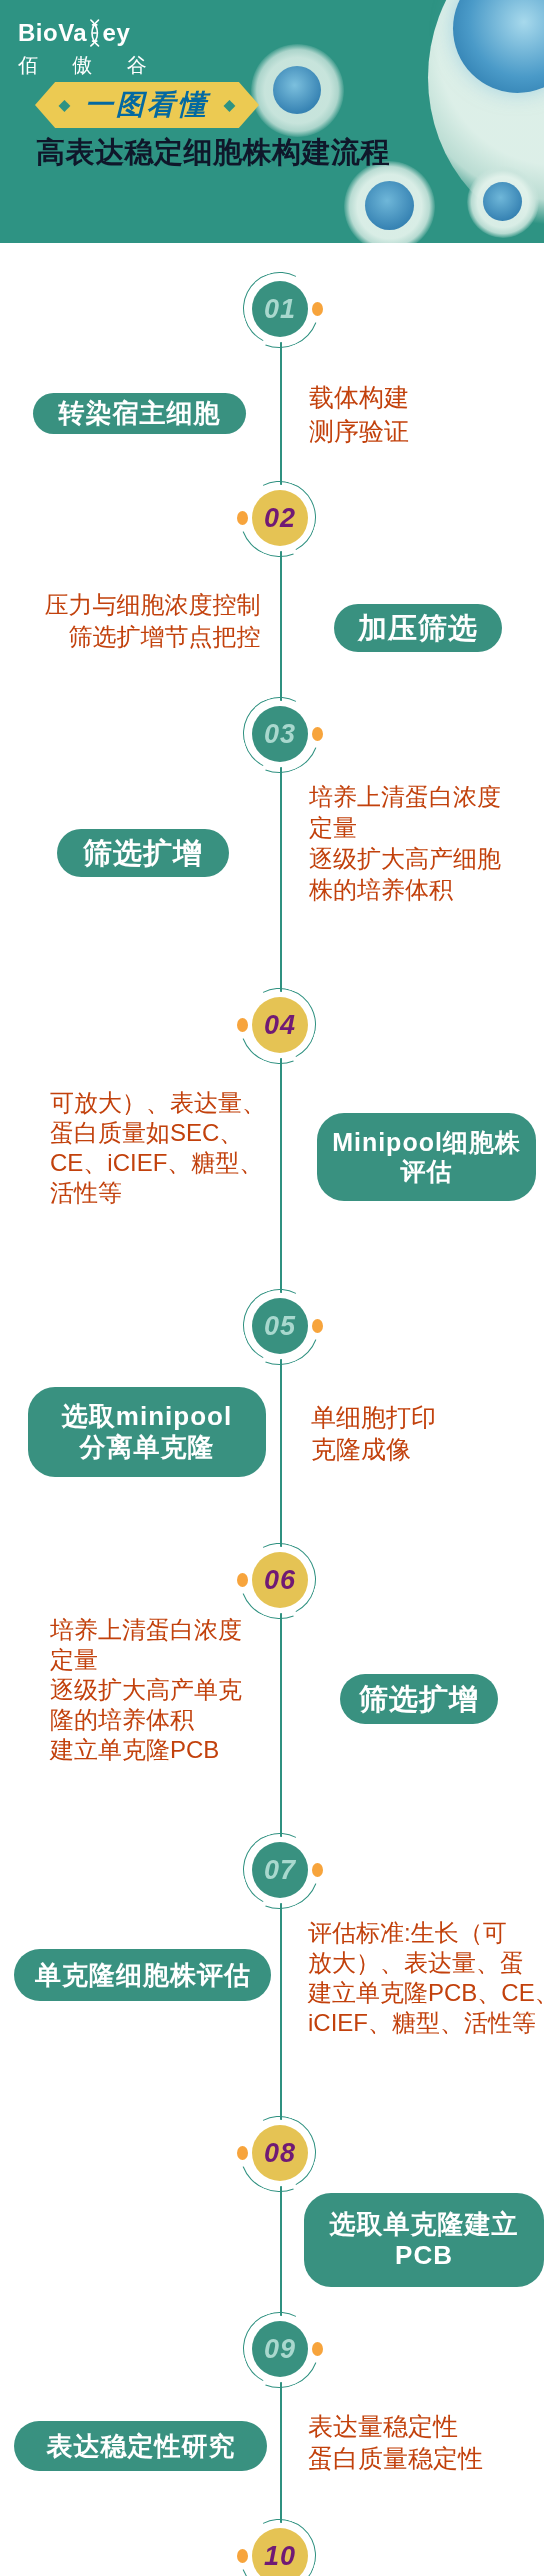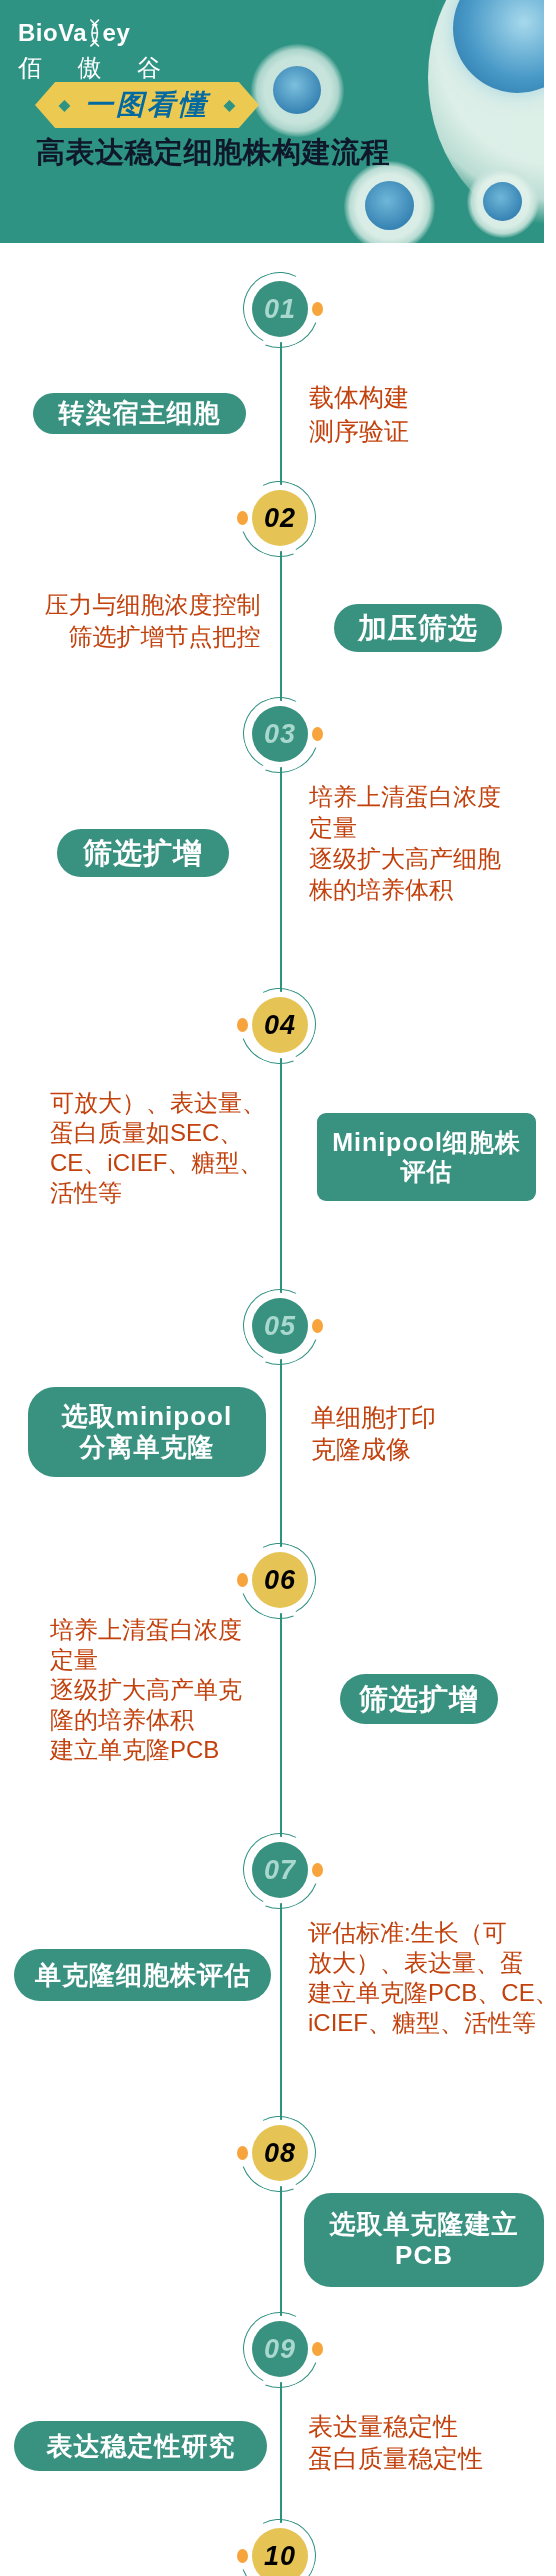--- a/index.html
+++ b/index.html
@@ -48,21 +48,21 @@
     background:radial-gradient(circle, rgba(226,242,235,0.95) 0 50%, rgba(203,229,221,0.88) 62%, rgba(46,147,131,0) 72%);
   }
   .cell-nucleus-d {
     left:483px; top:182px; width:39px; height:39px;
     background:radial-gradient(circle at 45% 40%, #6fb7d9 0%, #3884b4 70%, #2e76a6 100%);
   }
 
   .brand { position:absolute; left:18px; top:18.5px; color:#ffffff; }
   .brand-en { font-size:24px; font-weight:bold; letter-spacing:0.5px; display:flex; align-items:flex-start; }
   .brand-en svg { margin:0 1px; }
-  .brand-cn { margin-top:5.2px; font-size:24px; letter-spacing:14.4px; font-weight:normal; }
+  .brand-cn { margin-top:5.2px; font-size:20px; letter-spacing:14.4px; font-weight:normal; }
 
   .badge {
     position:absolute; left:35px; top:82px; width:224px; height:46px;
     background:#ECCA52;
     clip-path:polygon(0 50%, 9% 0, 91% 0, 100% 50%, 91% 100%, 9% 100%);
     display:flex; align-items:center; justify-content:center; gap:14.4px;
   }
   .badge-label { color:#0369a1; font-size:28px; font-weight:bold; letter-spacing:3.1px; font-style:italic; }
   .badge-diamond { color:#2E9383; font-size:15.5px; }
 
@@ -81,21 +81,21 @@
   .node { position:absolute; left:252px; width:56px; height:56px; }
   .node .circle {
     position:absolute; left:0; top:0; width:56px; height:56px; border-radius:50%;
     display:flex; align-items:center; justify-content:center;
     box-shadow:0 0 0 5.2px #ffffff;
   }
   .node.teal .circle { background:#399180; }
   .node.yellow .circle { background:#E5C354; }
   .num { font-size:27px; font-weight:800; font-style:italic; letter-spacing:1px; }
   .node.teal .num { color:#A9D8CE; }
-  .node.yellow .num { color:#000000; }
+  .node.yellow .num { color:#701a75; }
 
   .arc, .arc2 { position:absolute; border-radius:50%; border:1.5px solid transparent; }
   .arc  { left:-8.8px; top:-8.8px; width:73px; height:73px; }
   .arc2 { left:-12px; top:-12px; width:79px; height:79px; }
   .node.teal .arc  { border-top-color:#2F9180; border-left-color:#2F9180; transform:rotate(-18deg); }
   .node.teal .arc2 { border-bottom-color:#2F9180; transform:rotate(-24deg); }
   .node.yellow .arc  { border-top-color:#2F9180; border-right-color:#2F9180; transform:rotate(18deg); }
   .node.yellow .arc2 { border-bottom-color:#2F9180; transform:rotate(24deg); }
 
   .dot {
@@ -119,21 +119,21 @@
   
   .pill {
     position:absolute; background:#399180; color:#ffffff;
     border-radius:27px; display:flex; flex-direction:column;
     align-items:center; justify-content:center;
     font-weight:bold; text-align:center; line-height:1.18; letter-spacing:1px;
   }
   .pill-s1  { left:33px;  top:393px;  width:213px; height:41px;  font-size:26px; }
   .pill-s2  { left:334px; top:604px; width:168px; height:48px;  font-size:29px; }
   .pill-s3  { left:57px; top:829px; width:172px; height:48px;  font-size:29px; }
-  .pill-s4  { left:317px; top:1113px; width:219px; height:88px; font-size:25px;border-radius:9px; }
+  .pill-s4  { left:317px; top:1113px; width:219px; height:88px; font-size:25px; }
   .pill-s5  { left:28px;  top:1387px; width:238px; height:90px; font-size:26px; }
   .pill-s6  { left:340px; top:1674px; width:158px; height:50px;  font-size:29px; }
   .pill-s7  { left:14.4px;  top:1949px; width:257px; height:52px; font-size:26px; }
   .pill-s8  { left:304px; top:2193px; width:240px; height:94px; font-size:26px; }
   .pill-s9  { left:14.4px;  top:2421px; width:253px; height:50px;  font-size:26px; }
 
   
   .desc { position:absolute; color:#c2410c; font-weight:400; white-space:nowrap; }
   .desc-s1 { left:309px; top:380px;  font-size:25px; line-height:34px; }
   .desc-s2 { left:20.6px;  top:589px; width:240px; text-align:right; font-size:24px; line-height:32px; }

